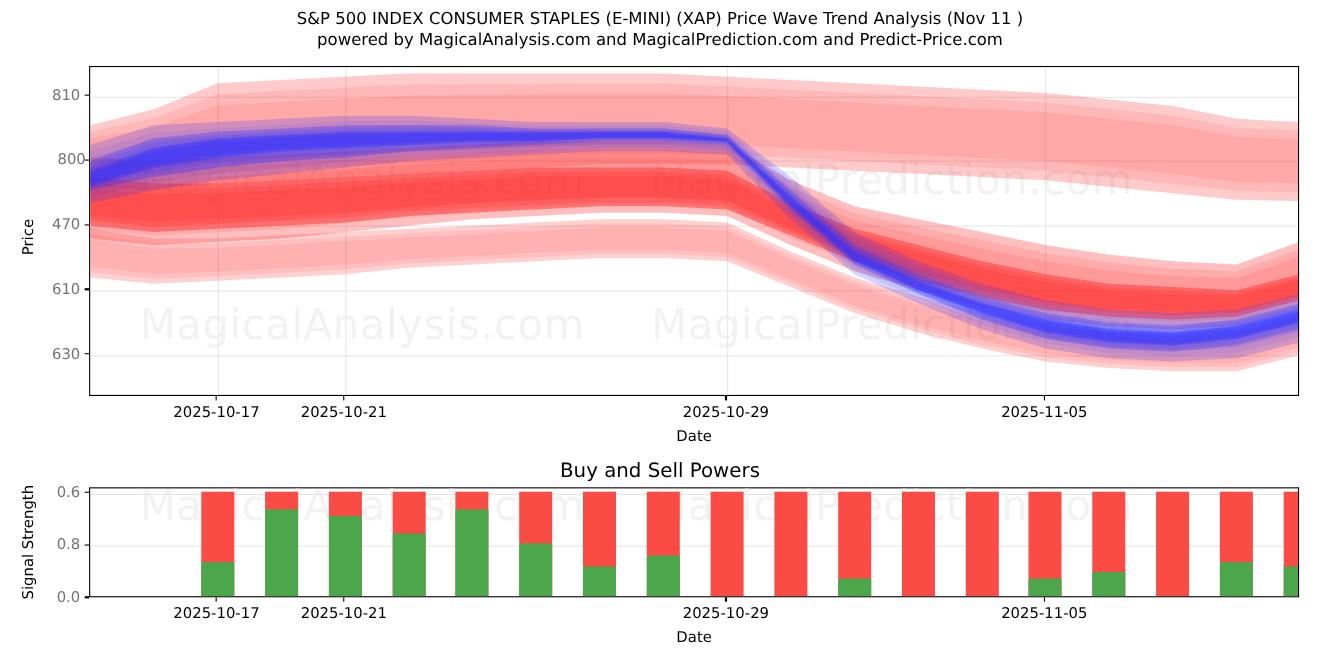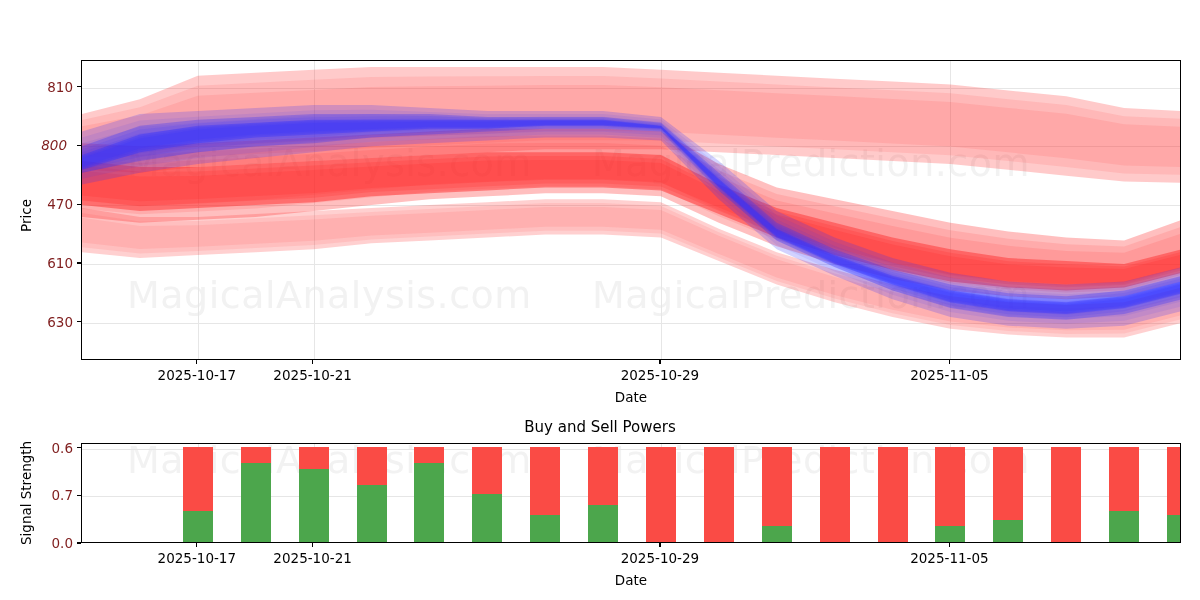--- a/index.html
+++ b/index.html
@@ -8,34 +8,34 @@
     font-family:"DejaVu Sans","Liberation Sans",sans-serif;
     overflow:hidden;position:relative;
   }
   #root{position:relative;width:1200px;height:600px;}
 
   
   .title-block{position:absolute;left:0;top:8px;width:1200px;text-align:center;}
   .title-line{font-size:15px;color:#000;line-height:19px;}
 
   .subtitle-2{position:absolute;left:0;top:418px;width:1200px;text-align:center;
-              font-size:15px;color:#000;}
+              font-size:18px;color:#000;}
 
   
   .axes{position:absolute;box-sizing:border-box;border:1.3px solid #000;background:transparent;}
   #ax-price{left:81px;top:60px;width:1100px;height:300px;}
   #ax-signal{left:81px;top:443px;width:1100px;height:100px;}
 
   .plotclip{position:absolute;left:0;top:0;width:100%;height:100%;overflow:hidden;}
 
   
   .gridline{position:absolute;background:#e6e6e6;}
   .gridline.h{left:0;width:100%;height:1px;}
   .gridline.v{top:0;width:1px;height:100%;}
-  .ylab{position:absolute;text-align:right;width:60px;font-size:13.5px;color:#7f1d1d;
+  .ylab{position:absolute;text-align:right;width:60px;font-size:13.5px;color:#737373;
         transform:translateY(-50%);}
   .xlab{position:absolute;text-align:center;width:120px;font-size:13.5px;color:#000;
         transform:translateX(-50%);}
   .tickmark{position:absolute;background:#000;}
   .tickmark.y{width:4px;height:1.3px;}
   .tickmark.x{width:1.3px;height:4px;}
 
   
   .axis-name-x{position:absolute;text-align:center;width:200px;font-size:13.5px;color:#000;
                transform:translateX(-50%);}
@@ -52,20 +52,24 @@
   .bar .buy{position:absolute;left:0;bottom:0;width:100%;background:#4ca64c;}
 
   
   svg.bands{position:absolute;left:0;top:0;width:1100px;height:300px;display:block;}
 </style>
 </head>
 <body>
 
 <div id="root">
 
+  <div class="title-block">
+    <div class="title-line">S&amp;P 500 INDEX CONSUMER STAPLES (E-MINI) (XAP) Price Wave Trend Analysis (Nov 11 )</div>
+    <div class="title-line">powered by MagicalAnalysis.com and MagicalPrediction.com and Predict-Price.com</div>
+  </div>
 
   <div class="axes" id="ax-price">
     <div class="plotclip">
 
       <div class="wm" style="left:45px;top:80px;">MagicalAnalysis.com</div>
       <div class="wm" style="left:510px;top:80px;">MagicalPrediction.com</div>
       <div class="wm" style="left:45px;top:212px;">MagicalAnalysis.com</div>
       <div class="wm" style="left:510px;top:212px;">MagicalPrediction.com</div>
 
       <div id="price-grid">
@@ -191,37 +195,37 @@
     </div>
   </div>
 
   <div id="decor">
       <div class="ylab" style="left:13px;top:321.8px;">630</div>
       <div class="tickmark y" style="left:77px;top:321.2px;"></div>
       <div class="ylab" style="left:13px;top:262.9px;">610</div>
       <div class="tickmark y" style="left:77px;top:262.3px;"></div>
       <div class="ylab" style="left:13px;top:204.1px;">470</div>
       <div class="tickmark y" style="left:77px;top:203.5px;"></div>
-      <div class="ylab" style="left:7px;top:145.3px;font-style:italic;">800</div>
+      <div class="ylab" style="left:18px;top:145.3px;">800</div>
       <div class="tickmark y" style="left:77px;top:144.7px;"></div>
       <div class="ylab" style="left:13px;top:86.5px;">810</div>
       <div class="tickmark y" style="left:77px;top:85.9px;"></div>
       <div class="xlab" style="left:196.8px;top:367px;">2025-10-17</div>
       <div class="tickmark x" style="left:196.2px;top:360px;"></div>
       <div class="xlab" style="left:312.6px;top:367px;">2025-10-21</div>
       <div class="tickmark x" style="left:312.0px;top:360px;"></div>
       <div class="xlab" style="left:659.9px;top:367px;">2025-10-29</div>
       <div class="tickmark x" style="left:659.3px;top:360px;"></div>
       <div class="xlab" style="left:949.4px;top:367px;">2025-11-05</div>
       <div class="tickmark x" style="left:948.8px;top:360px;"></div>
       <div class="axis-name-x" style="left:631px;top:389px;">Date</div>
       <div class="axis-name-y" style="left:18px;top:232px;">Price</div>
       <div class="ylab" style="left:13px;top:543.0px;">0.0</div>
       <div class="tickmark y" style="left:77px;top:542.4px;"></div>
-      <div class="ylab" style="left:13px;top:495.4px;">0.7</div>
+      <div class="ylab" style="left:13px;top:495.4px;">0.8</div>
       <div class="tickmark y" style="left:77px;top:494.8px;"></div>
       <div class="ylab" style="left:13px;top:447.8px;">0.6</div>
       <div class="tickmark y" style="left:77px;top:447.2px;"></div>
       <div class="xlab" style="left:196.8px;top:550px;">2025-10-17</div>
       <div class="tickmark x" style="left:196.2px;top:543px;"></div>
       <div class="xlab" style="left:312.6px;top:550px;">2025-10-21</div>
       <div class="tickmark x" style="left:312.0px;top:543px;"></div>
       <div class="xlab" style="left:659.9px;top:550px;">2025-10-29</div>
       <div class="tickmark x" style="left:659.3px;top:543px;"></div>
       <div class="xlab" style="left:949.4px;top:550px;">2025-11-05</div>

